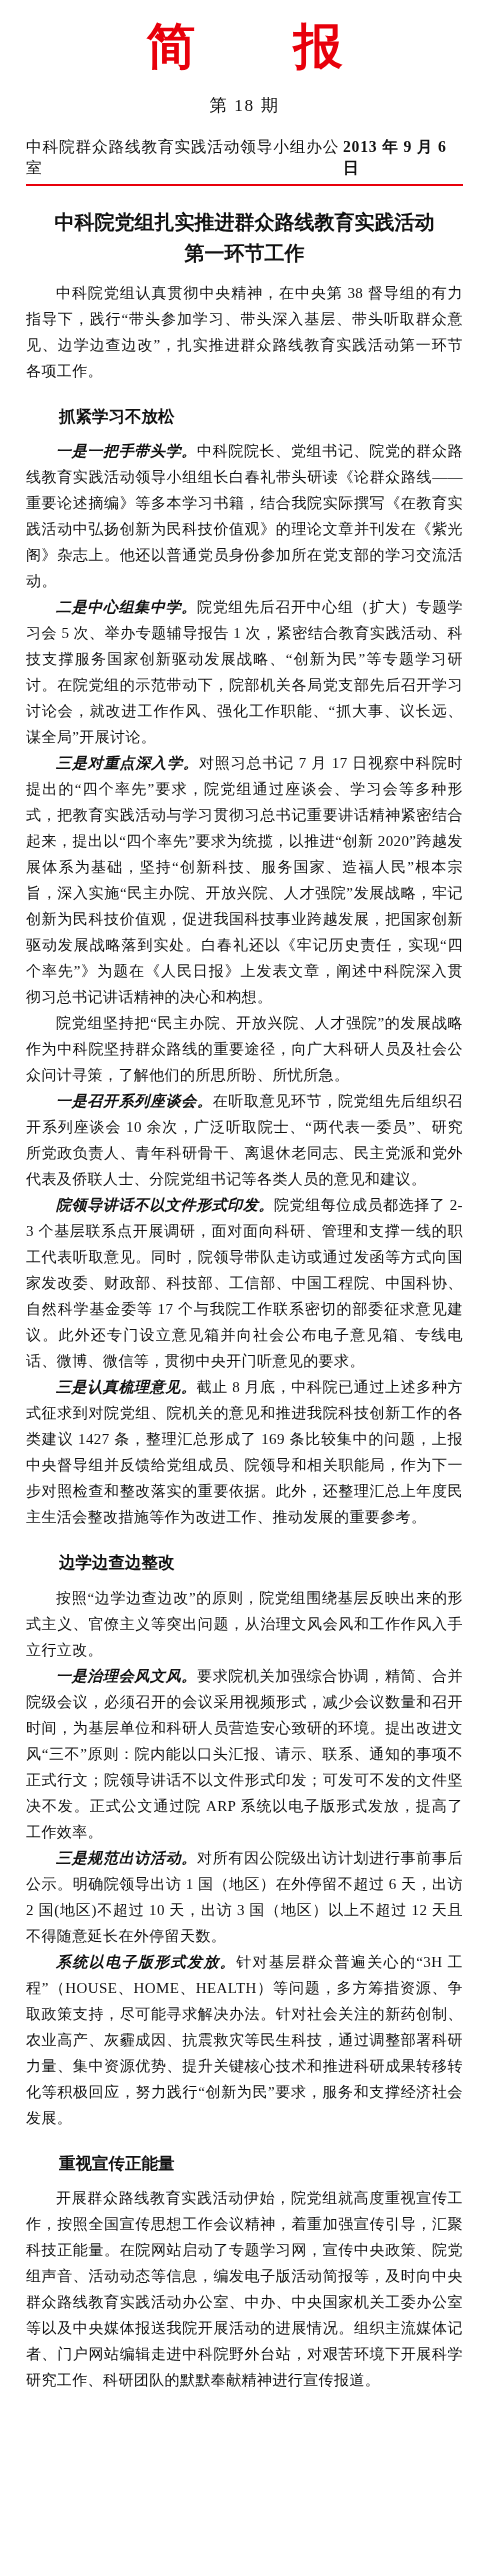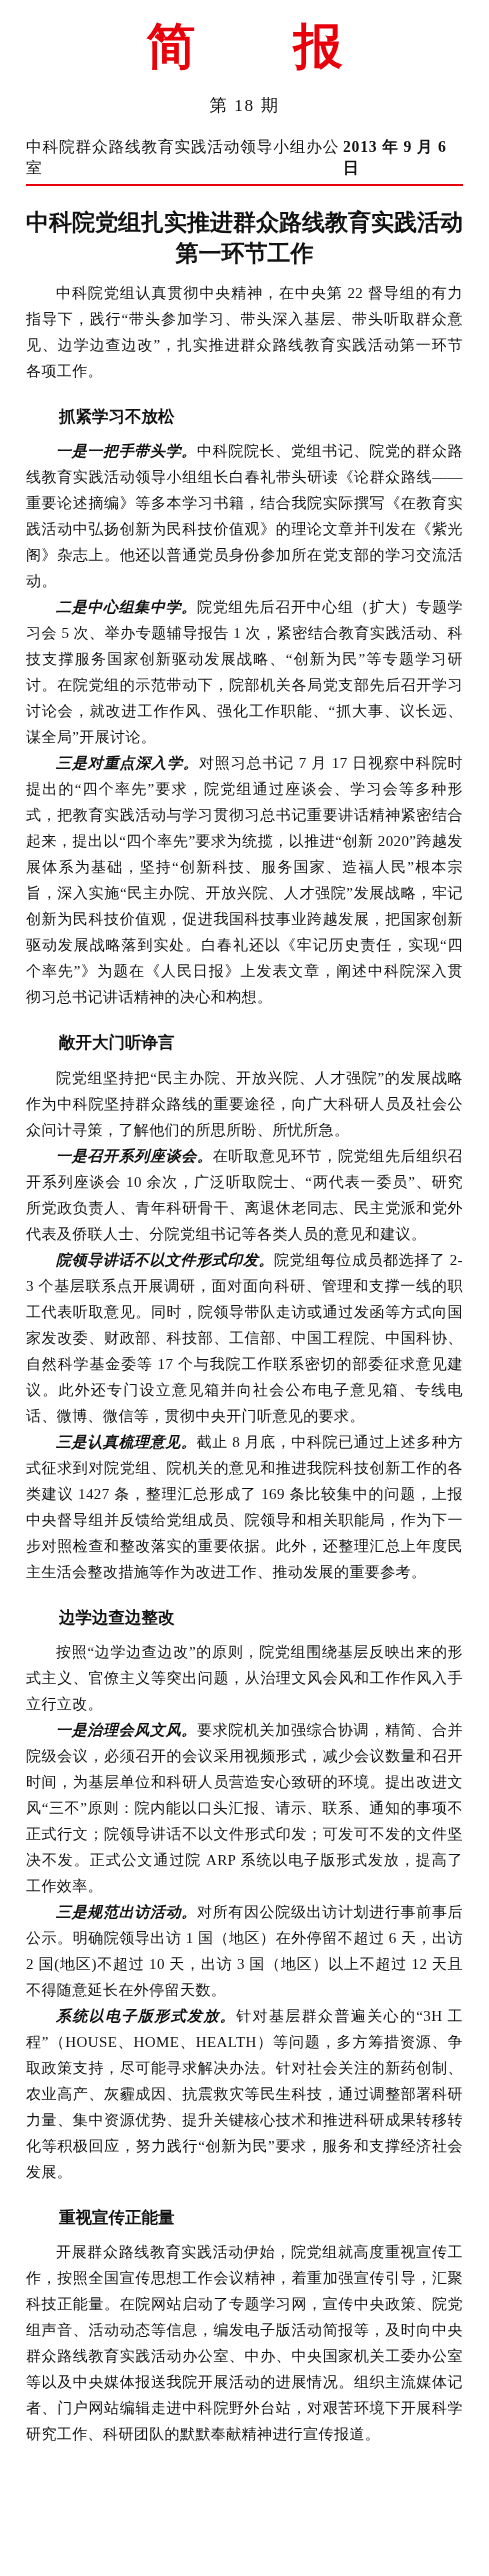--- a/index.html
+++ b/index.html
@@ -49,21 +49,21 @@
     letter-spacing: 0.8px;
   }
   .pub-date {
     font-size: 15.7px;
     font-weight: bold;
     letter-spacing: 0.8px;
   }
   .doc-title {
     text-align: center;
     font-weight: bold;
-    font-size: 23px;
+    font-size: 20px;
     line-height: 31px;
     margin-top: 20.5px;
   }
   .article {
     margin-top: 11px;
   }
   .para {
     margin: 0;
     font-size: 15px;
     line-height: 26px;
@@ -98,26 +98,25 @@
     <span class="pub-office">中科院群众路线教育实践活动领导小组办公室</span>
     <span class="pub-date">2013 年 9 月 6 日</span>
   </div>
 
   <div class="doc-title">
     <div>中科院党组扎实推进群众路线教育实践活动</div>
     <div>第一环节工作</div>
   </div>
 
   <div class="article">
-      <p class="para"><span>中科院党组认真贯彻中央精神，在中央第 22 督导组的有力指导下，践行“带头参加学习、带头深入基层、带头听取群众意见、边学边查边改”，扎实推进群众路线教育实践活动第一环节各项工作。</span></p>
+      <p class="para"><span>中科院党组认真贯彻中央精神，在中央第 38 督导组的有力指导下，践行“带头参加学习、带头深入基层、带头听取群众意见、边学边查边改”，扎实推进群众路线教育实践活动第一环节各项工作。</span></p>
       <h3 class="section-heading">抓紧学习不放松</h3>
       <p class="para"><span class="lead">一是一把手带头学。</span><span>中科院院长、党组书记、院党的群众路线教育实践活动领导小组组长白春礼带头研读《论群众路线——重要论述摘编》等多本学习书籍，结合我院实际撰写《在教育实践活动中弘扬创新为民科技价值观》的理论文章并刊发在《紫光阁》杂志上。他还以普通党员身份参加所在党支部的学习交流活动。</span></p>
       <p class="para"><span class="lead">二是中心组集中学。</span><span>院党组先后召开中心组（扩大）专题学习会 5 次、举办专题辅导报告 1 次，紧密结合教育实践活动、科技支撑服务国家创新驱动发展战略、“创新为民”等专题学习研讨。在院党组的示范带动下，院部机关各局党支部先后召开学习讨论会，就改进工作作风、强化工作职能、“抓大事、议长远、谋全局”开展讨论。</span></p>
       <p class="para"><span class="lead">三是对重点深入学。</span><span>对照习总书记 7 月 17 日视察中科院时提出的“四个率先”要求，院党组通过座谈会、学习会等多种形式，把教育实践活动与学习贯彻习总书记重要讲话精神紧密结合起来，提出以“四个率先”要求为统揽，以推进“创新 2020”跨越发展体系为基础，坚持“创新科技、服务国家、造福人民”根本宗旨，深入实施“民主办院、开放兴院、人才强院”发展战略，牢记创新为民科技价值观，促进我国科技事业跨越发展，把国家创新驱动发展战略落到实处。白春礼还以《牢记历史责任，实现“四个率先”》为题在《人民日报》上发表文章，阐述中科院深入贯彻习总书记讲话精神的决心和构想。</span></p>
-      <h3 class="section-heading">敞开大门听诤言</h3>
       <p class="para"><span>院党组坚持把“民主办院、开放兴院、人才强院”的发展战略作为中科院坚持群众路线的重要途径，向广大科研人员及社会公众问计寻策，了解他们的所思所盼、所忧所急。</span></p>
       <p class="para"><span class="lead">一是召开系列座谈会。</span><span>在听取意见环节，院党组先后组织召开系列座谈会 10 余次，广泛听取院士、“两代表一委员”、研究所党政负责人、青年科研骨干、离退休老同志、民主党派和党外代表及侨联人士、分院党组书记等各类人员的意见和建议。</span></p>
       <p class="para"><span class="lead">院领导讲话不以文件形式印发。</span><span>院党组每位成员都选择了 2-3 个基层联系点开展调研，面对面向科研、管理和支撑一线的职工代表听取意见。同时，院领导带队走访或通过发函等方式向国家发改委、财政部、科技部、工信部、中国工程院、中国科协、自然科学基金委等 17 个与我院工作联系密切的部委征求意见建议。此外还专门设立意见箱并向社会公布电子意见箱、专线电话、微博、微信等，贯彻中央开门听意见的要求。</span></p>
       <p class="para"><span class="lead">三是认真梳理意见。</span><span>截止 8 月底，中科院已通过上述多种方式征求到对院党组、院机关的意见和推进我院科技创新工作的各类建议 1427 条，整理汇总形成了 169 条比较集中的问题，上报中央督导组并反馈给党组成员、院领导和相关职能局，作为下一步对照检查和整改落实的重要依据。此外，还整理汇总上年度民主生活会整改措施等作为改进工作、推动发展的重要参考。</span></p>
       <h3 class="section-heading">边学边查边整改</h3>
       <p class="para"><span>按照“边学边查边改”的原则，院党组围绕基层反映出来的形式主义、官僚主义等突出问题，从治理文风会风和工作作风入手立行立改。</span></p>
       <p class="para"><span class="lead">一是治理会风文风。</span><span>要求院机关加强综合协调，精简、合并院级会议，必须召开的会议采用视频形式，减少会议数量和召开时间，为基层单位和科研人员营造安心致研的环境。提出改进文风“三不”原则：院内能以口头汇报、请示、联系、通知的事项不正式行文；院领导讲话不以文件形式印发；可发可不发的文件坚决不发。正式公文通过院 ARP 系统以电子版形式发放，提高了工作效率。</span></p>
       <p class="para"><span class="lead">三是规范出访活动。</span><span>对所有因公院级出访计划进行事前事后公示。明确院领导出访 1 国（地区）在外停留不超过 6 天，出访 2 国(地区)不超过 10 天，出访 3 国（地区）以上不超过 12 天且不得随意延长在外停留天数。</span></p>
       <p class="para"><span class="lead">系统以电子版形式发放。</span><span>针对基层群众普遍关心的“3H 工程”（HOUSE、HOME、HEALTH）等问题，多方筹措资源、争取政策支持，尽可能寻求解决办法。针对社会关注的新药创制、农业高产、灰霾成因、抗震救灾等民生科技，通过调整部署科研力量、集中资源优势、提升关键核心技术和推进科研成果转移转化等积极回应，努力践行“创新为民”要求，服务和支撑经济社会发展。</span></p>
       <h3 class="section-heading">重视宣传正能量</h3>

